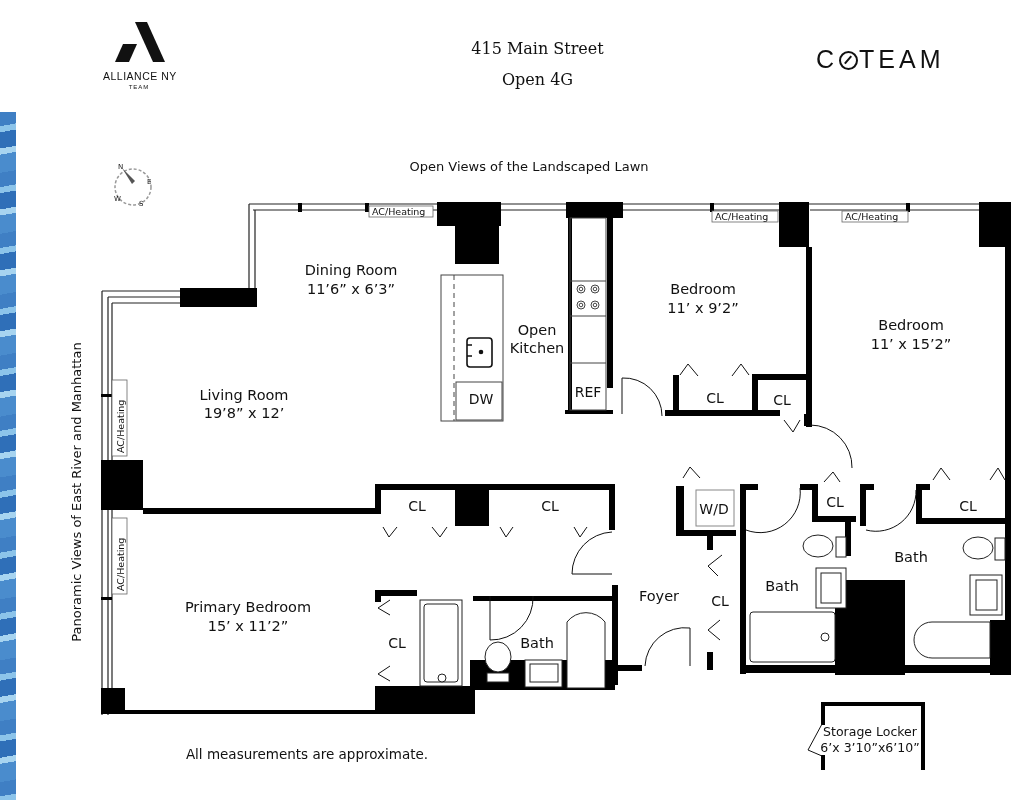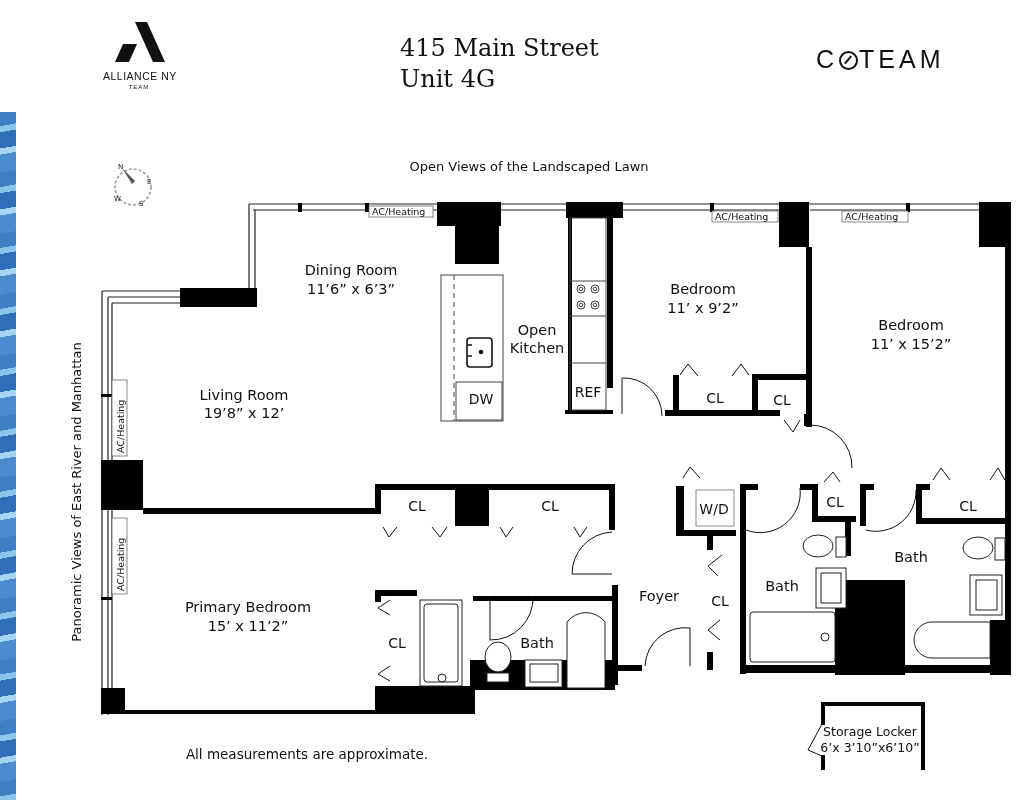--- a/index.html
+++ b/index.html
@@ -1,21 +1,21 @@
 <!DOCTYPE html>
 <html><head>
 <meta charset="utf-8">
 <style>
   html,body{margin:0;padding:0;background:#ffffff;}
   body{width:1035px;height:800px;position:relative;overflow:hidden;font-family:"Liberation Sans","DejaVu Sans",sans-serif;color:#111;}
   .header{position:absolute;left:0;top:0;width:1035px;height:112px;background:#fff;}
   .logo-left{position:absolute;left:104px;top:22px;width:70px;text-align:center;}
   .logo-left .brand{font-size:10.5px;letter-spacing:.5px;margin-top:4px;white-space:nowrap;position:relative;left:-1px;}
   .logo-left .team{font-size:6px;letter-spacing:1px;margin-top:2px;}
-  .title{position:absolute;left:400px;top:33px;width:275px;text-align:left;font-family:"DejaVu Serif","Liberation Serif",serif;font-size:24px;line-height:31px;color:#111;}
+  .title{position:absolute;left:400px;top:33px;width:275px;text-align:center;font-family:"DejaVu Serif","Liberation Serif",serif;font-size:16px;line-height:31px;color:#111;}
   .logo-right{position:absolute;left:816px;top:45px;font-size:25px;letter-spacing:4px;font-weight:400;color:#111;white-space:nowrap;}
   .logo-right .o{display:inline-block;width:19px;height:19px;border:2.6px solid #111;border-radius:50%;position:relative;top:2px;margin:0 1px;box-sizing:border-box;}
   .logo-right .o::after{content:"";position:absolute;left:6px;top:2px;width:2.4px;height:10px;background:#111;transform:rotate(40deg);}
   .water{position:absolute;left:0;top:112px;width:16px;height:688px;
     background:
       repeating-linear-gradient(170deg,#3f7fc4 0 14px,#8cc4ea 14px 20px,#2f6fb8 20px 36px,#a7d4f0 36px 42px,#4a8ccd 42px 60px);}
   .plan{position:absolute;left:0;top:0;}
   .txt{font-family:"DejaVu Sans","Liberation Sans",sans-serif;fill:#111;}
 </style>
 </head>
@@ -27,21 +27,21 @@
   <div class="logo-left">
     <svg width="52" height="40" viewBox="0 0 52 40">
       <polygon points="22,0 34,0 52,40 40,40" fill="#111"></polygon>
       <polygon points="10,22 24,22 16,40 2,40" fill="#111"></polygon>
     </svg>
     <div class="brand">ALLIANCE NY</div>
     <div class="team">TEAM</div>
   </div>
   <div class="title">
     <div>415 Main Street</div>
-    <div>Unit 4G</div>
+    <div>Open 4G</div>
   </div>
   <div class="logo-right"><span>C</span><span class="o"></span><span>TEAM</span></div>
 </div>
 
 <svg class="plan" width="1035" height="800" viewBox="0 0 1035 800">
 
   <g transform="translate(133,187)">
     <circle r="18" fill="none" stroke="#999" stroke-width="1.5" stroke-dasharray="3 2"></circle>
     <polygon points="-11,-19 -1,-3 2,-6" fill="#555"></polygon>
     <text x="-15" y="-18" font-size="7" class="txt">N</text>

